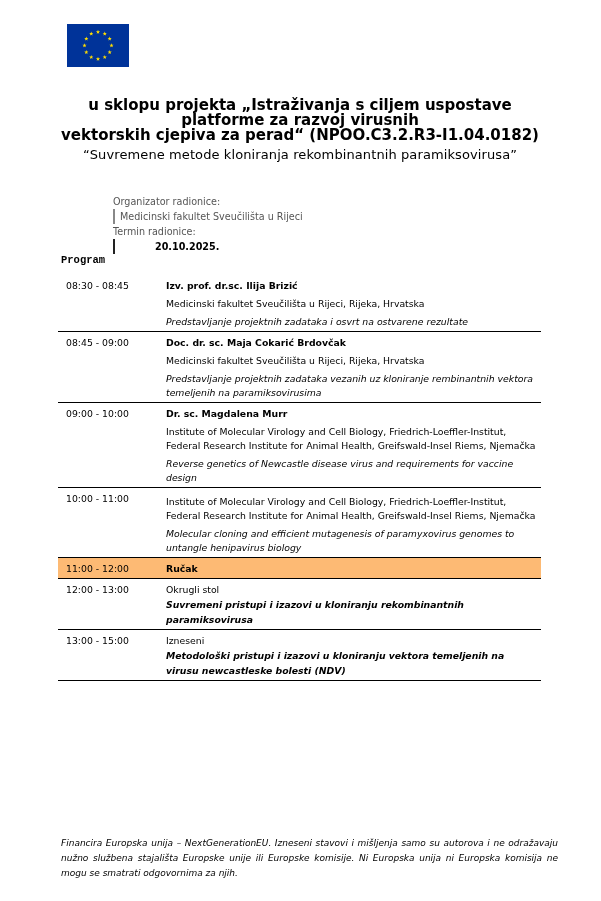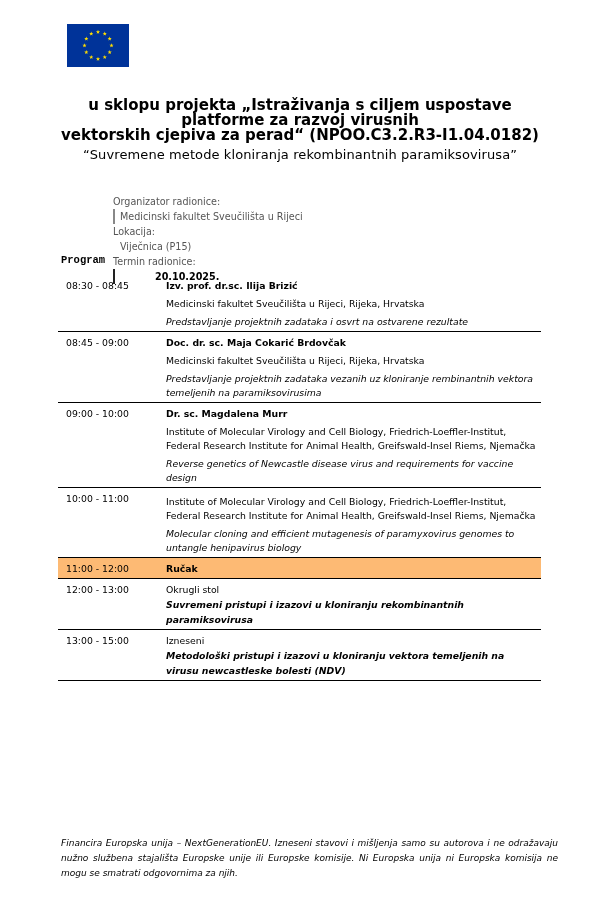--- a/index.html
+++ b/index.html
@@ -75,24 +75,20 @@
   </div>
   <div class="title-quote">“Suvremene metode kloniranja rekombinantnih paramiksovirusa”</div>
 </div>
 
 <div class="info">
   <div class="info-row">
     <div class="info-label">Organizator radionice:</div>
     <div class="info-value bar">Medicinski fakultet Sveučilišta u Rijeci</div>
   </div>
   <div class="info-row">
-    <div class="info-label">Lokacija:</div>
-    <div class="info-value">Viječnica (P15)</div>
-  </div>
-  <div class="info-row">
     <div class="info-label">Termin radionice:</div>
     <div class="info-value bar-strong">20.10.2025.</div>
   </div>
 </div>
 
 <div class="program-label">Program</div>
 
 <div class="program">
 
   <div class="prow">

